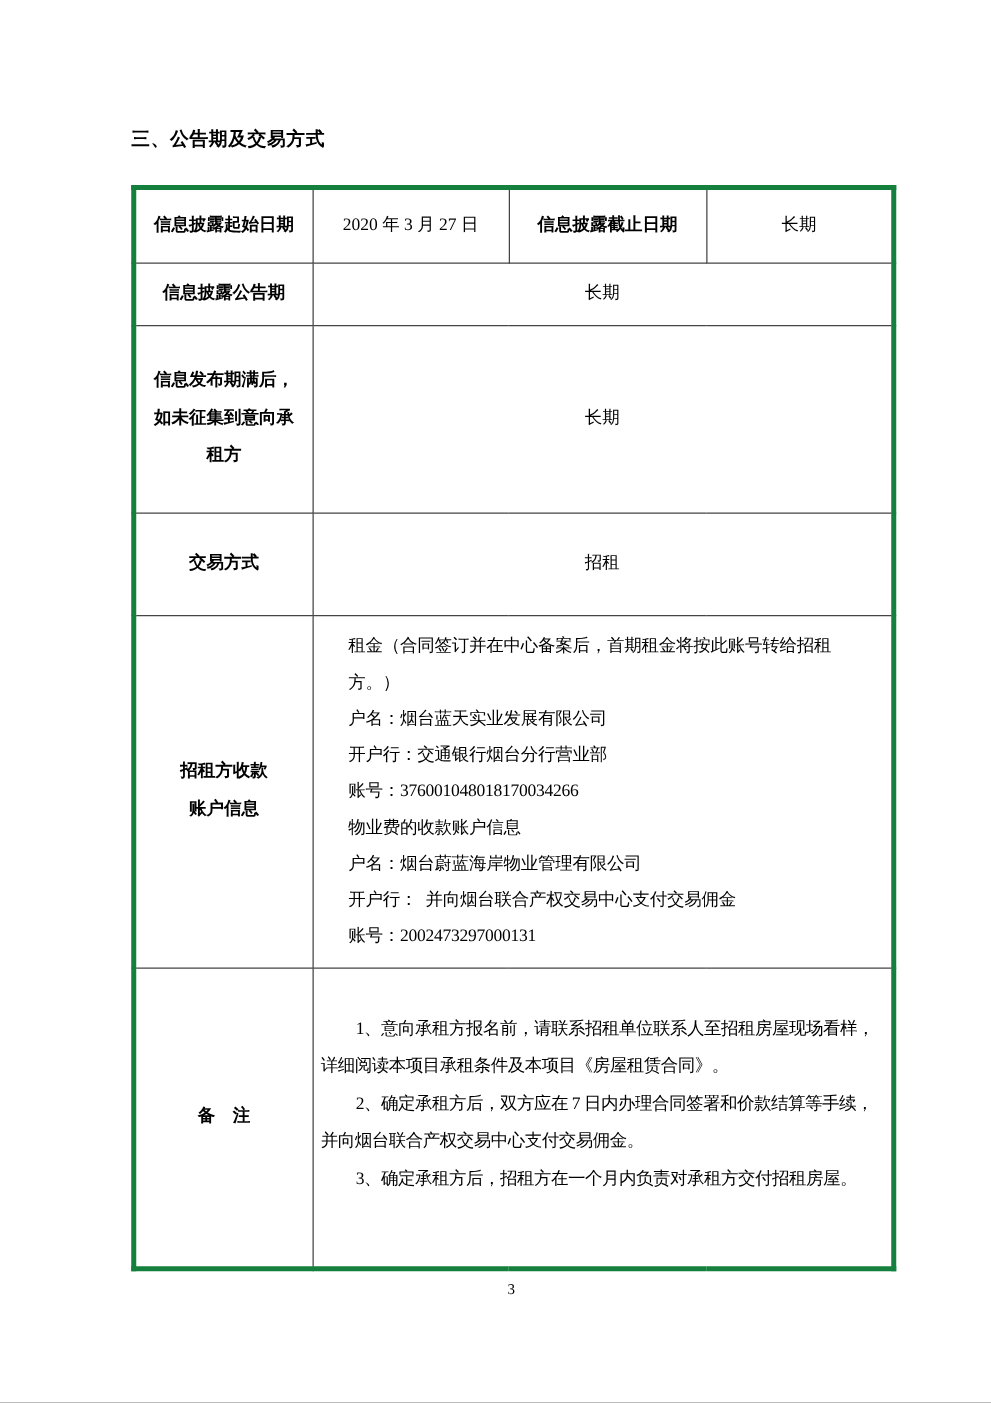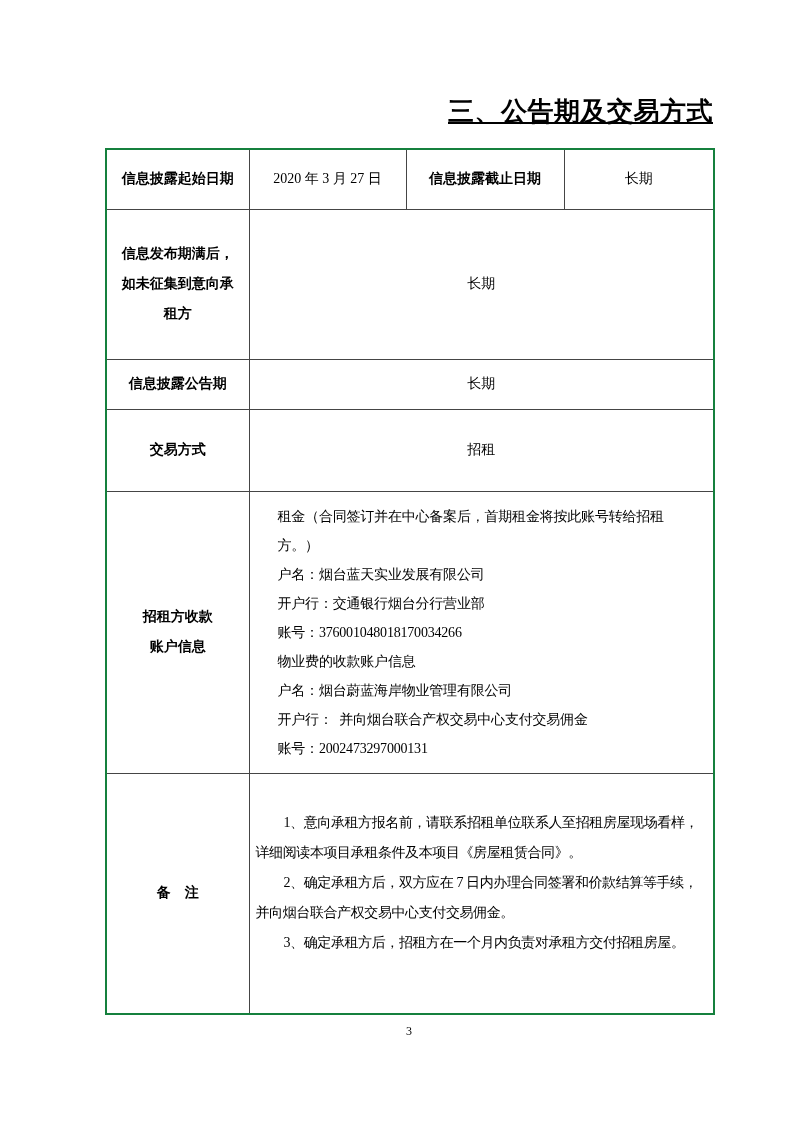--- a/index.html
+++ b/index.html
@@ -15,33 +15,32 @@
     box-sizing: border-box;
   }
   .content {
     position: absolute;
     left: 105px;
     top: 0;
     width: 608px;
   }
   .doc-title {
     margin: 97px 0 0 0;
-    text-align: right;
-    font-size: 26px;
+    text-align: left;
+    font-size: 15px;
     font-weight: bold;
     line-height: 30px;
     letter-spacing: 0.5px;
-    text-decoration: underline;
   }
   table.info-table {
     margin-top: 21px;
     width: 608px;
     border-collapse: collapse;
     table-layout: fixed;
-    border: 2px solid #15803d;
+    border: 4px solid #15803d;
   }
   table.info-table td {
     border: 1px solid #454545;
     font-size: 14px;
     vertical-align: middle;
     overflow: hidden;
   }
   td.label-cell {
     text-align: center;
     font-weight: bold;
@@ -98,29 +97,29 @@
       </colgroup>
 
       <tbody>
           <tr style="height:60px">
         <td class="label-cell">信息披露起始日期</td>
         <td class="value-cell">2020 年 3 月 27 日</td>
         <td class="label-cell">信息披露截止日期</td>
         <td class="value-cell">长期</td>
       </tr>
 
+      <tr style="height:50px">
+        <td class="label-cell">信息披露公告期</td>
+        <td class="value-cell" colspan="3">长期</td>
+      </tr>
+
       <tr style="height:150px">
         <td class="label-cell">信息发布期满后，
 如未征集到意向承
 租方</td>
-        <td class="value-cell" colspan="3">长期</td>
-      </tr>
-
-      <tr style="height:50px">
-        <td class="label-cell">信息披露公告期</td>
         <td class="value-cell" colspan="3">长期</td>
       </tr>
 
       <tr style="height:82px">
         <td class="label-cell">交易方式</td>
         <td class="value-cell" colspan="3">招租</td>
       </tr>
 
       <tr style="height:268px">
         <td class="label-cell">招租方收款

